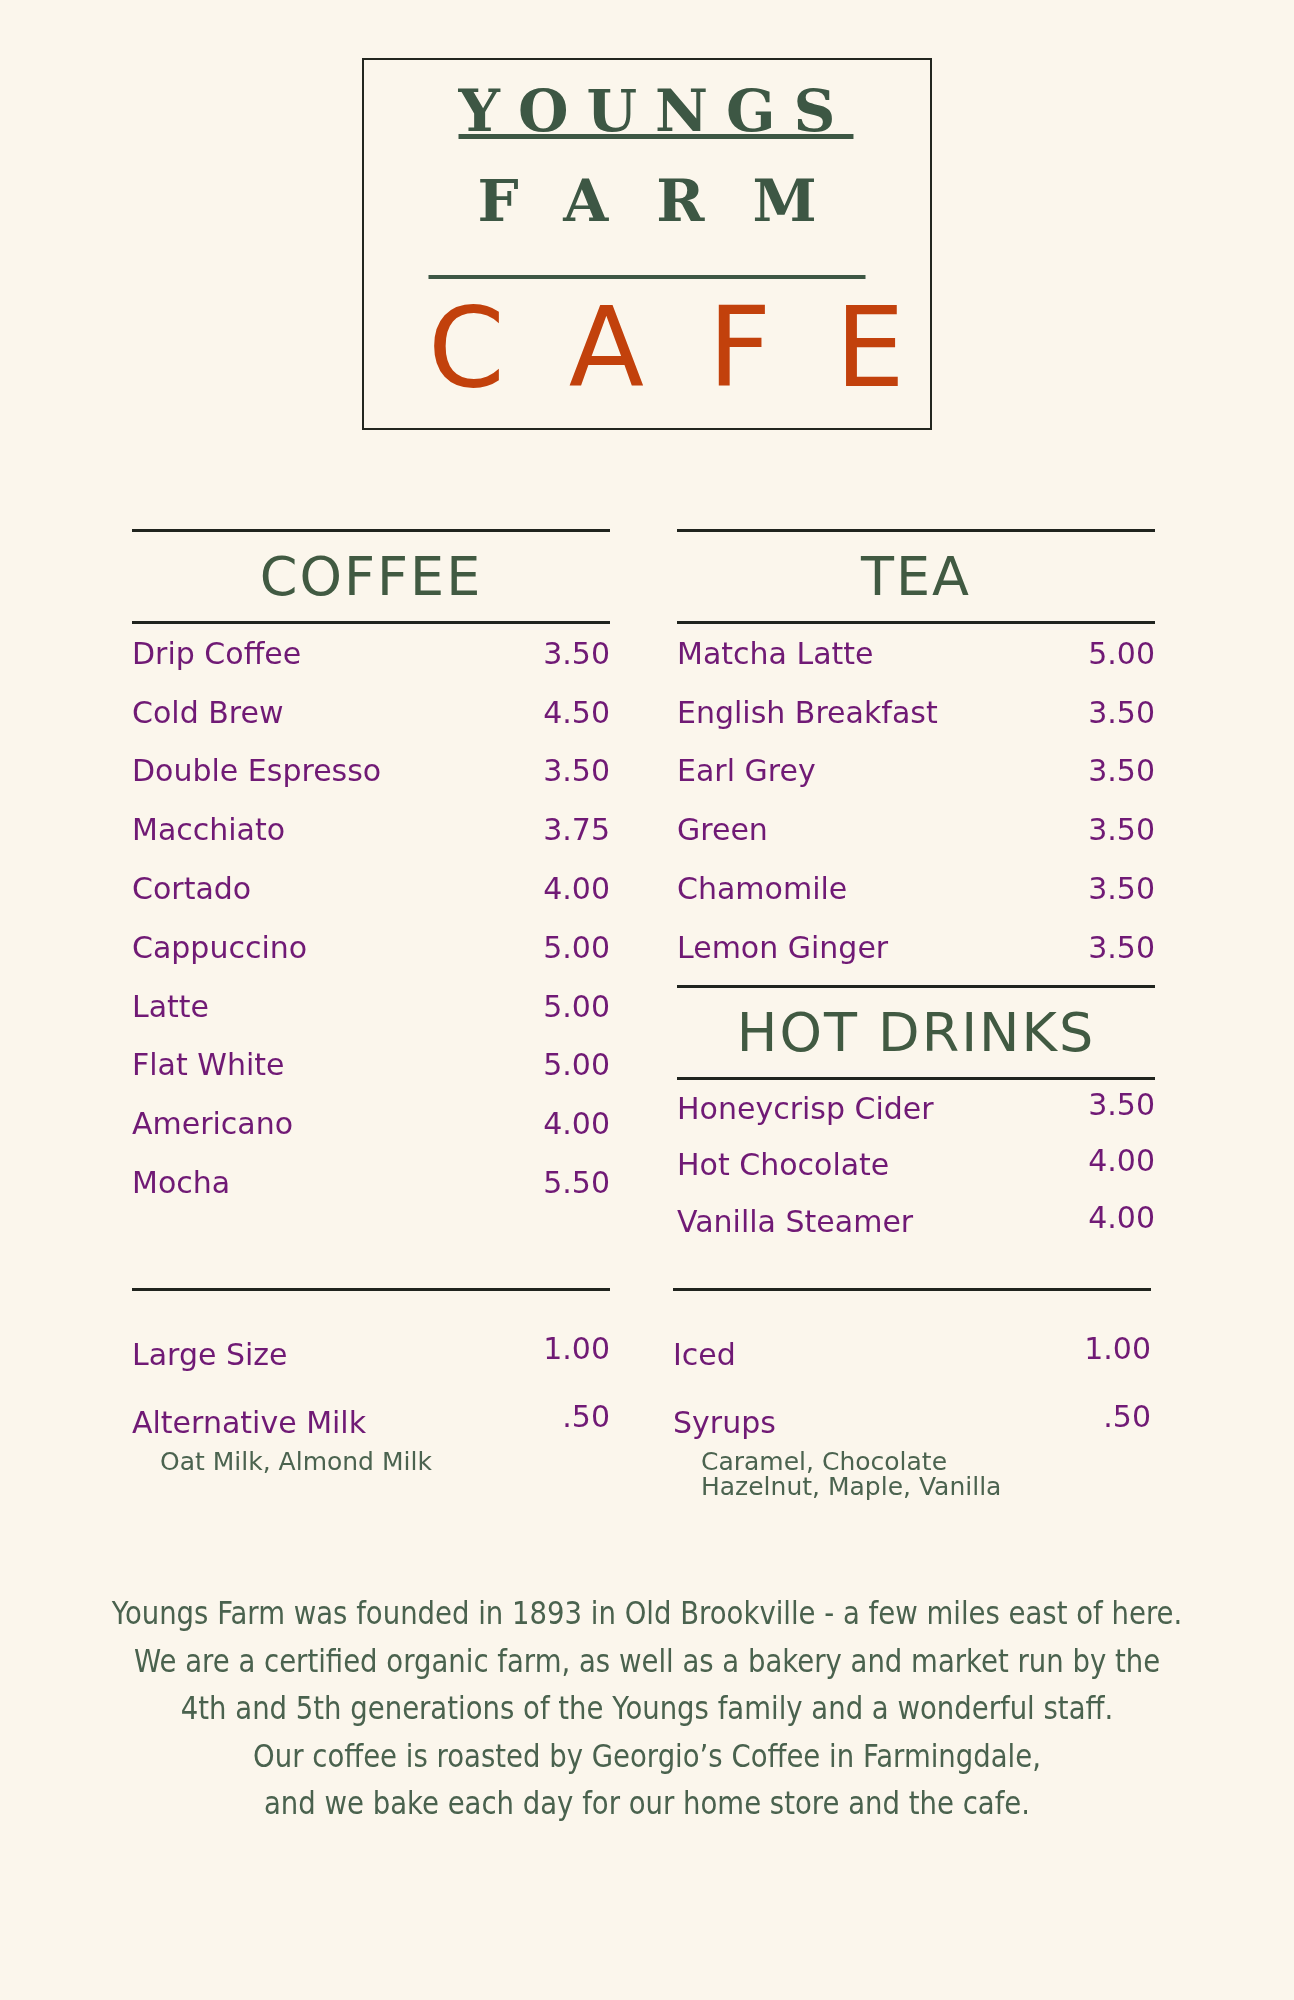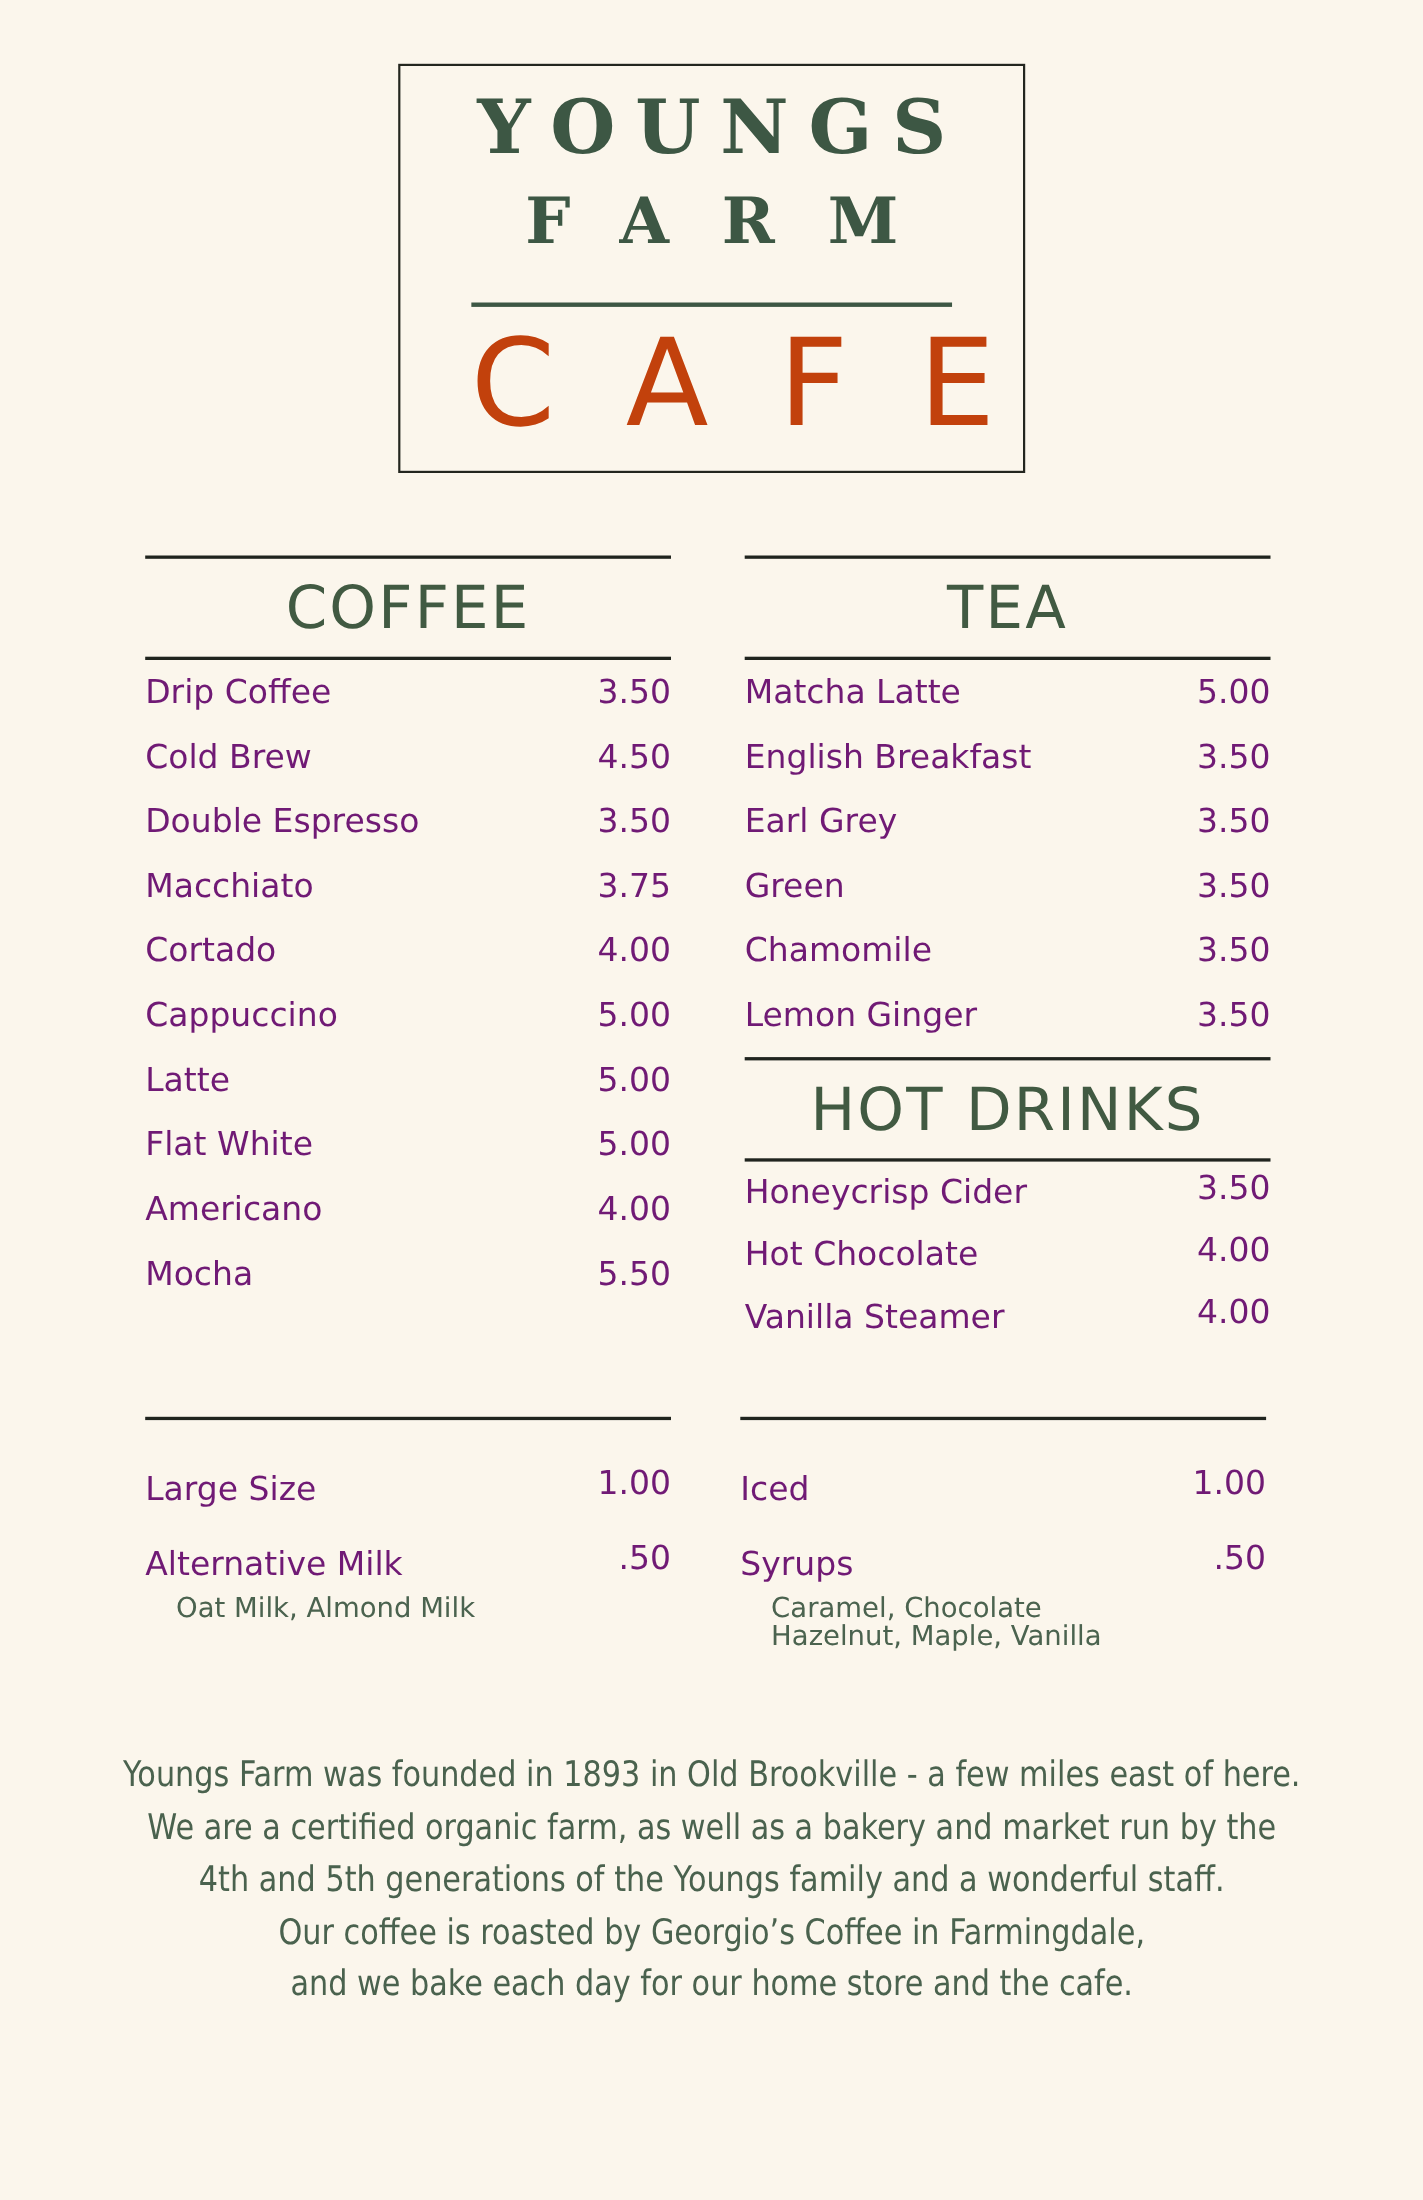--- a/index.html
+++ b/index.html
@@ -4,33 +4,33 @@
 <style>
   html,body{margin:0;padding:0;background:#fbf6ec;}
   .page{position:relative;width:1294px;height:2000px;background:#fbf6ec;margin:0 auto;overflow:hidden;
         font-family:"DejaVu Sans",sans-serif;}
 
   
   .logo-box{position:absolute;left:50%;top:58px;transform:translateX(-50%);
             width:570px;height:372px;border:2px solid #23261f;box-sizing:border-box;}
   .logo-youngs,.logo-farm{position:absolute;width:100%;text-align:center;
             font-family:"DejaVu Serif",serif;font-weight:700;color:#3d5744;line-height:1;}
-  .logo-youngs{top:22px;font-size:68px;letter-spacing:18px;text-indent:18px;}
+  .logo-youngs{top:22px;font-size:58px;letter-spacing:18px;text-indent:18px;text-decoration:underline;}
   .logo-farm{top:112px;font-size:58px;letter-spacing:48px;text-indent:48px;}
   .logo-divider{position:absolute;top:215px;left:50%;transform:translateX(-50%);
             width:437px;height:4px;background:#3d5744;}
   .logo-cafe{position:absolute;top:233px;width:100%;text-align:center;
             font-size:110px;font-weight:400;color:#c2410c;letter-spacing:64px;text-indent:64px;line-height:1;}
 
   
   .col{position:absolute;top:505px;width:478px;}
   .col-left{left:132px;}
   .col-right{left:677px;}
   .section-header{border-top:3px solid #20241e;border-bottom:3px solid #20241e;height:89px;
-            display:flex;align-items:center;justify-content:center;box-sizing:content-box;}
+            display:flex;align-items:center;justify-content:center;box-sizing:content-box;margin-top:24px;}
   .section-title{font-size:54px;font-weight:500;color:#415a42;letter-spacing:2px;}
   .hot-header{margin-top:8px;}
   .row{display:flex;justify-content:space-between;align-items:center;height:58.8px;}
   .row-sm{height:56.5px;}
   .iname,.iprice{font-size:30px;font-weight:500;color:#701a75;}
   .hot .iprice{transform:translateY(-4px);}
 
   
   .addons{position:absolute;top:1288px;width:478px;border-top:3px solid #20241e;padding-top:32px;}
   .addons-left{left:132px;}

